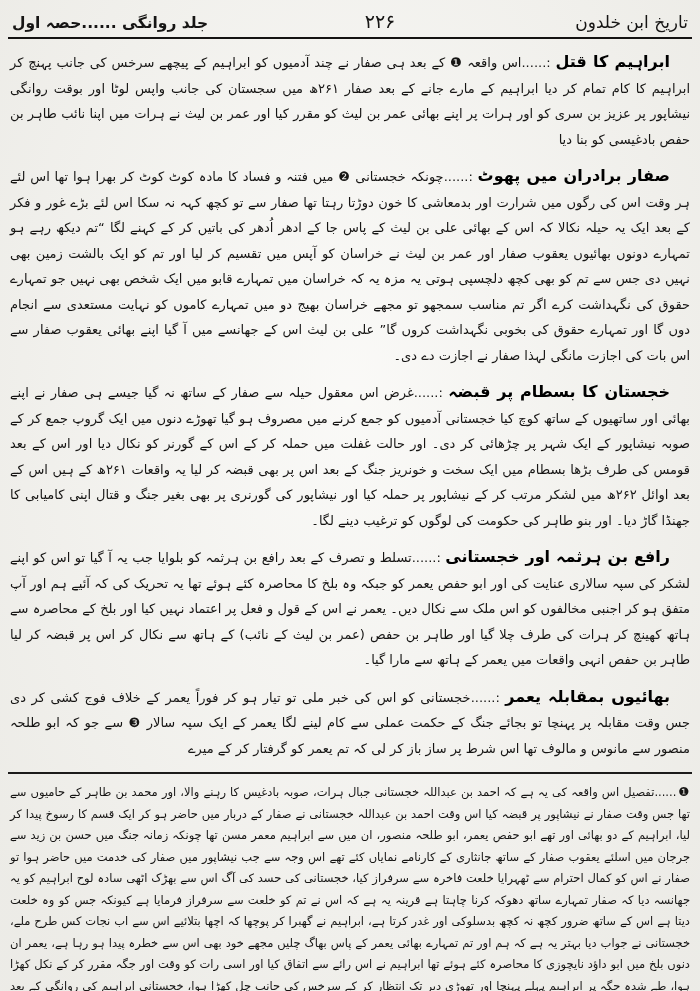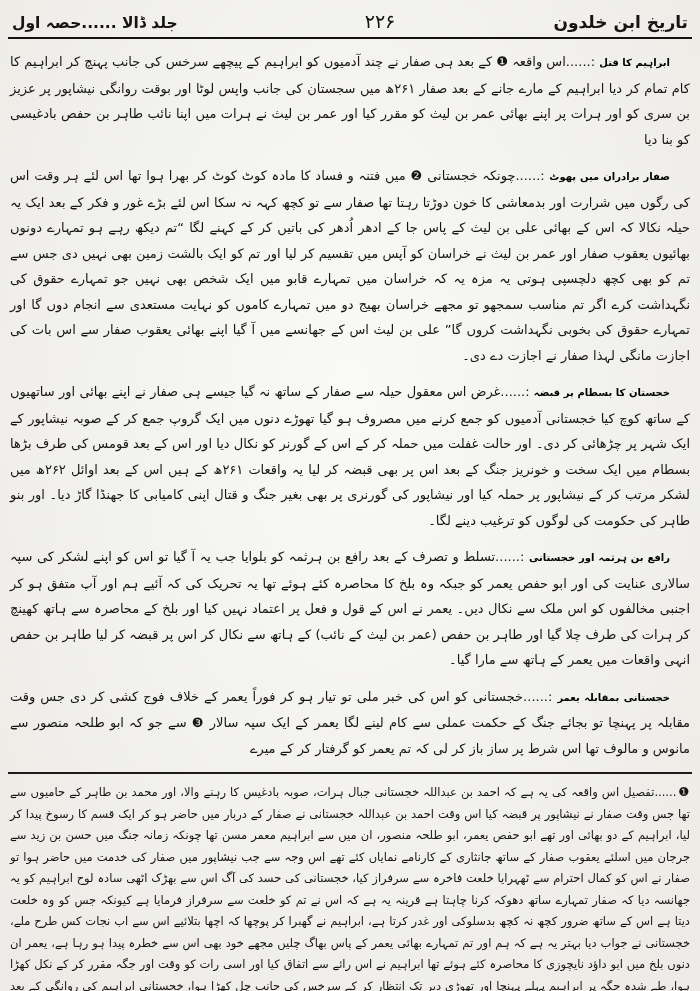--- a/index.html
+++ b/index.html
@@ -22,21 +22,21 @@
   }
   
   .header {
     display: grid;
     grid-template-columns: 1fr auto 1fr;
     align-items: baseline;
     padding: 0 4px;
   }
   .book-title {
     justify-self: start;
-    font-size: 17px; font-weight: 700;
+    font-size: 17px; font-weight: 400;
   }
   .page-number {
     justify-self: center;
     font-size: 19px; font-weight: 400;
     letter-spacing: 2px;
     transform: translateX(30px);
   }
   .volume-label {
     justify-self: end;
     font-size: 15.5px; font-weight: 700;
@@ -50,21 +50,21 @@
   .main { padding: 10px 2px 0 2px; }
   .section {
     margin: 0 0 11px 0;
     text-align: justify;
     text-indent: 20px;
     font-size: 13px;
     line-height: 25.5px;
   }
   .section-heading {
     font-weight: 700;
-    font-size: 10px;
+    font-size: 16px;
     color: #000;
   }
   .section-text { }
   
   .fn-sep {
     border: 0;
     border-top: 2px solid #1c1b1a;
     margin: 2px 0 7px 0;
   }
   .footnotes { padding: 0 2px; }
@@ -80,21 +80,21 @@
   }
 </style>
 </head>
 <body>
 
 <div class="page">
 
   <div class="header">
     <span class="book-title">تاریخ ابن خلدون</span>
     <span class="page-number">۲۲۶</span>
-    <span class="volume-label">جلد ڈالا ......حصہ اول</span>
+    <span class="volume-label">جلد روانگی ......حصہ اول</span>
   </div>
   <hr class="header-rule">
 
   <div class="main">
 
     <p class="section">
       <span class="section-heading">ابراہیم کا قتل</span><span class="section-text"> :......اس واقعہ ❶ کے بعد ہی صفار نے چند آدمیوں کو ابراہیم کے پیچھے سرخس کی جانب پہنچ کر ابراہیم کا کام تمام کر دیا ابراہیم کے مارے جانے کے بعد صفار ۲۶۱ھ میں سجستان کی جانب واپس لوٹا اور بوقت روانگی نیشاپور پر عزیز بن سری کو اور ہرات پر اپنے بھائی عمر بن لیث کو مقرر کیا اور عمر بن لیث نے ہرات میں اپنا نائب طاہر بن حفص بادغیسی کو بنا دیا</span>
     </p>
 
     <p class="section">
@@ -103,21 +103,21 @@
 
     <p class="section">
       <span class="section-heading">خجستان کا بسطام پر قبضہ</span><span class="section-text"> :......غرض اس معقول حیلہ سے صفار کے ساتھ نہ گیا جیسے ہی صفار نے اپنے بھائی اور ساتھیوں کے ساتھ کوچ کیا خجستانی آدمیوں کو جمع کرنے میں مصروف ہو گیا تھوڑے دنوں میں ایک گروپ جمع کر کے صوبہ نیشاپور کے ایک شہر پر چڑھائی کر دی۔ اور حالت غفلت میں حملہ کر کے اس کے گورنر کو نکال دیا اور اس کے بعد قومس کی طرف بڑھا بسطام میں ایک سخت و خونریز جنگ کے بعد اس پر بھی قبضہ کر لیا یہ واقعات ۲۶۱ھ کے ہیں اس کے بعد اوائل ۲۶۲ھ میں لشکر مرتب کر کے نیشاپور پر حملہ کیا اور نیشاپور کی گورنری پر بھی بغیر جنگ و قتال اپنی کامیابی کا جھنڈا گاڑ دیا۔ اور بنو طاہر کی حکومت کی لوگوں کو ترغیب دینے لگا۔</span>
     </p>
 
     <p class="section">
       <span class="section-heading">رافع بن ہرثمہ اور خجستانی</span><span class="section-text"> :......تسلط و تصرف کے بعد رافع بن ہرثمہ کو بلوایا جب یہ آ گیا تو اس کو اپنے لشکر کی سپہ سالاری عنایت کی اور ابو حفص یعمر کو جبکہ وہ بلخ کا محاصرہ کئے ہوئے تھا یہ تحریک کی کہ آئیے ہم اور آپ متفق ہو کر اجنبی مخالفوں کو اس ملک سے نکال دیں۔ یعمر نے اس کے قول و فعل پر اعتماد نہیں کیا اور بلخ کے محاصرہ سے ہاتھ کھینچ کر ہرات کی طرف چلا گیا اور طاہر بن حفص (عمر بن لیث کے نائب) کے ہاتھ سے نکال کر اس پر قبضہ کر لیا طاہر بن حفص انہی واقعات میں یعمر کے ہاتھ سے مارا گیا۔</span>
     </p>
 
     <p class="section">
-      <span class="section-heading">خجستانی بمقابلہ یعمر</span><span class="section-text"> :......خجستانی کو اس کی خبر ملی تو تیار ہو کر فوراً یعمر کے خلاف فوج کشی کر دی جس وقت مقابلہ پر پہنچا تو بجائے جنگ کے حکمت عملی سے کام لینے لگا یعمر کے ایک سپہ سالار ❸ سے جو کہ ابو طلحہ منصور سے مانوس و مالوف تھا اس شرط پر ساز باز کر لی کہ تم یعمر کو گرفتار کر کے میرے</span>
+      <span class="section-heading">بھائیوں بمقابلہ یعمر</span><span class="section-text"> :......خجستانی کو اس کی خبر ملی تو تیار ہو کر فوراً یعمر کے خلاف فوج کشی کر دی جس وقت مقابلہ پر پہنچا تو بجائے جنگ کے حکمت عملی سے کام لینے لگا یعمر کے ایک سپہ سالار ❸ سے جو کہ ابو طلحہ منصور سے مانوس و مالوف تھا اس شرط پر ساز باز کر لی کہ تم یعمر کو گرفتار کر کے میرے</span>
     </p>
 
   </div>
 
   <hr class="fn-sep">
 
   <div class="footnotes">
 
     <p class="footnote">
       <span class="fn-marker">❶</span><span>......تفصیل اس واقعہ کی یہ ہے کہ احمد بن عبداللہ خجستانی جبال ہرات، صوبہ بادغیس کا رہنے والا، اور محمد بن طاہر کے حامیوں سے تھا جس وقت صفار نے نیشاپور پر قبضہ کیا اس وقت احمد بن عبداللہ خجستانی نے صفار کے دربار میں حاضر ہو کر ایک قسم کا رسوخ پیدا کر لیا، ابراہیم کے دو بھائی اور تھے ابو حفص یعمر، ابو طلحہ منصور، ان میں سے ابراہیم معمر مسن تھا چونکہ زمانہ جنگ میں حسن بن زید سے جرجان میں اسلئے یعقوب صفار کے ساتھ جانثاری کے کارنامے نمایاں کئے تھے اس وجہ سے جب نیشاپور میں صفار کی خدمت میں حاضر ہوا تو صفار نے اس کو کمال احترام سے ٹھہرایا خلعت فاخرہ سے سرفراز کیا، خجستانی کی حسد کی آگ اس سے بھڑک اٹھی سادہ لوح ابراہیم کو یہ جھانسہ دیا کہ صفار تمہارے ساتھ دھوکہ کرنا چاہتا ہے قرینہ یہ ہے کہ اس نے تم کو خلعت سے سرفراز فرمایا ہے کیونکہ جس کو وہ خلعت دیتا ہے اس کے ساتھ ضرور کچھ نہ کچھ بدسلوکی اور غدر کرتا ہے، ابراہیم نے گھبرا کر پوچھا کہ اچھا بتلائیے اس سے اب نجات کس طرح ملے، خجستانی نے جواب دیا بہتر یہ ہے کہ ہم اور تم تمہارے بھائی یعمر کے پاس بھاگ چلیں مجھے خود بھی اس سے خطرہ پیدا ہو رہا ہے، یعمر ان دنوں بلخ میں ابو داؤد نایچوزی کا محاصرہ کئے ہوئے تھا ابراہیم نے اس رائے سے اتفاق کیا اور اسی رات کو وقت اور جگہ مقرر کر کے نکل کھڑا ہوا، طے شدہ جگہ پر ابراہیم پہلے پہنچا اور تھوڑی دیر تک انتظار کر کے سرخس کی جانب چل کھڑا ہوا، خجستانی ابراہیم کی روانگی کے بعد صفار کے پاس حاضر ہوا اور یہ فتنہ دیا کہ جس کو آپ نے خلعت سے سرفراز فرمایا تھا وہ آپ کے حالات دریافت کر کے سرخس چلا گیا ہے، صفار نے اسی وقت چند آدمیوں کو ابراہیم کے تعاقب پر روانہ کیا چنانچہ سرخس پہنچ کر ان لوگوں نے اس کو مار ڈالا۔ (کامل ابن اثیر جلد ۷ صفحہ ۱۱۸،۱۱۷)</span>

